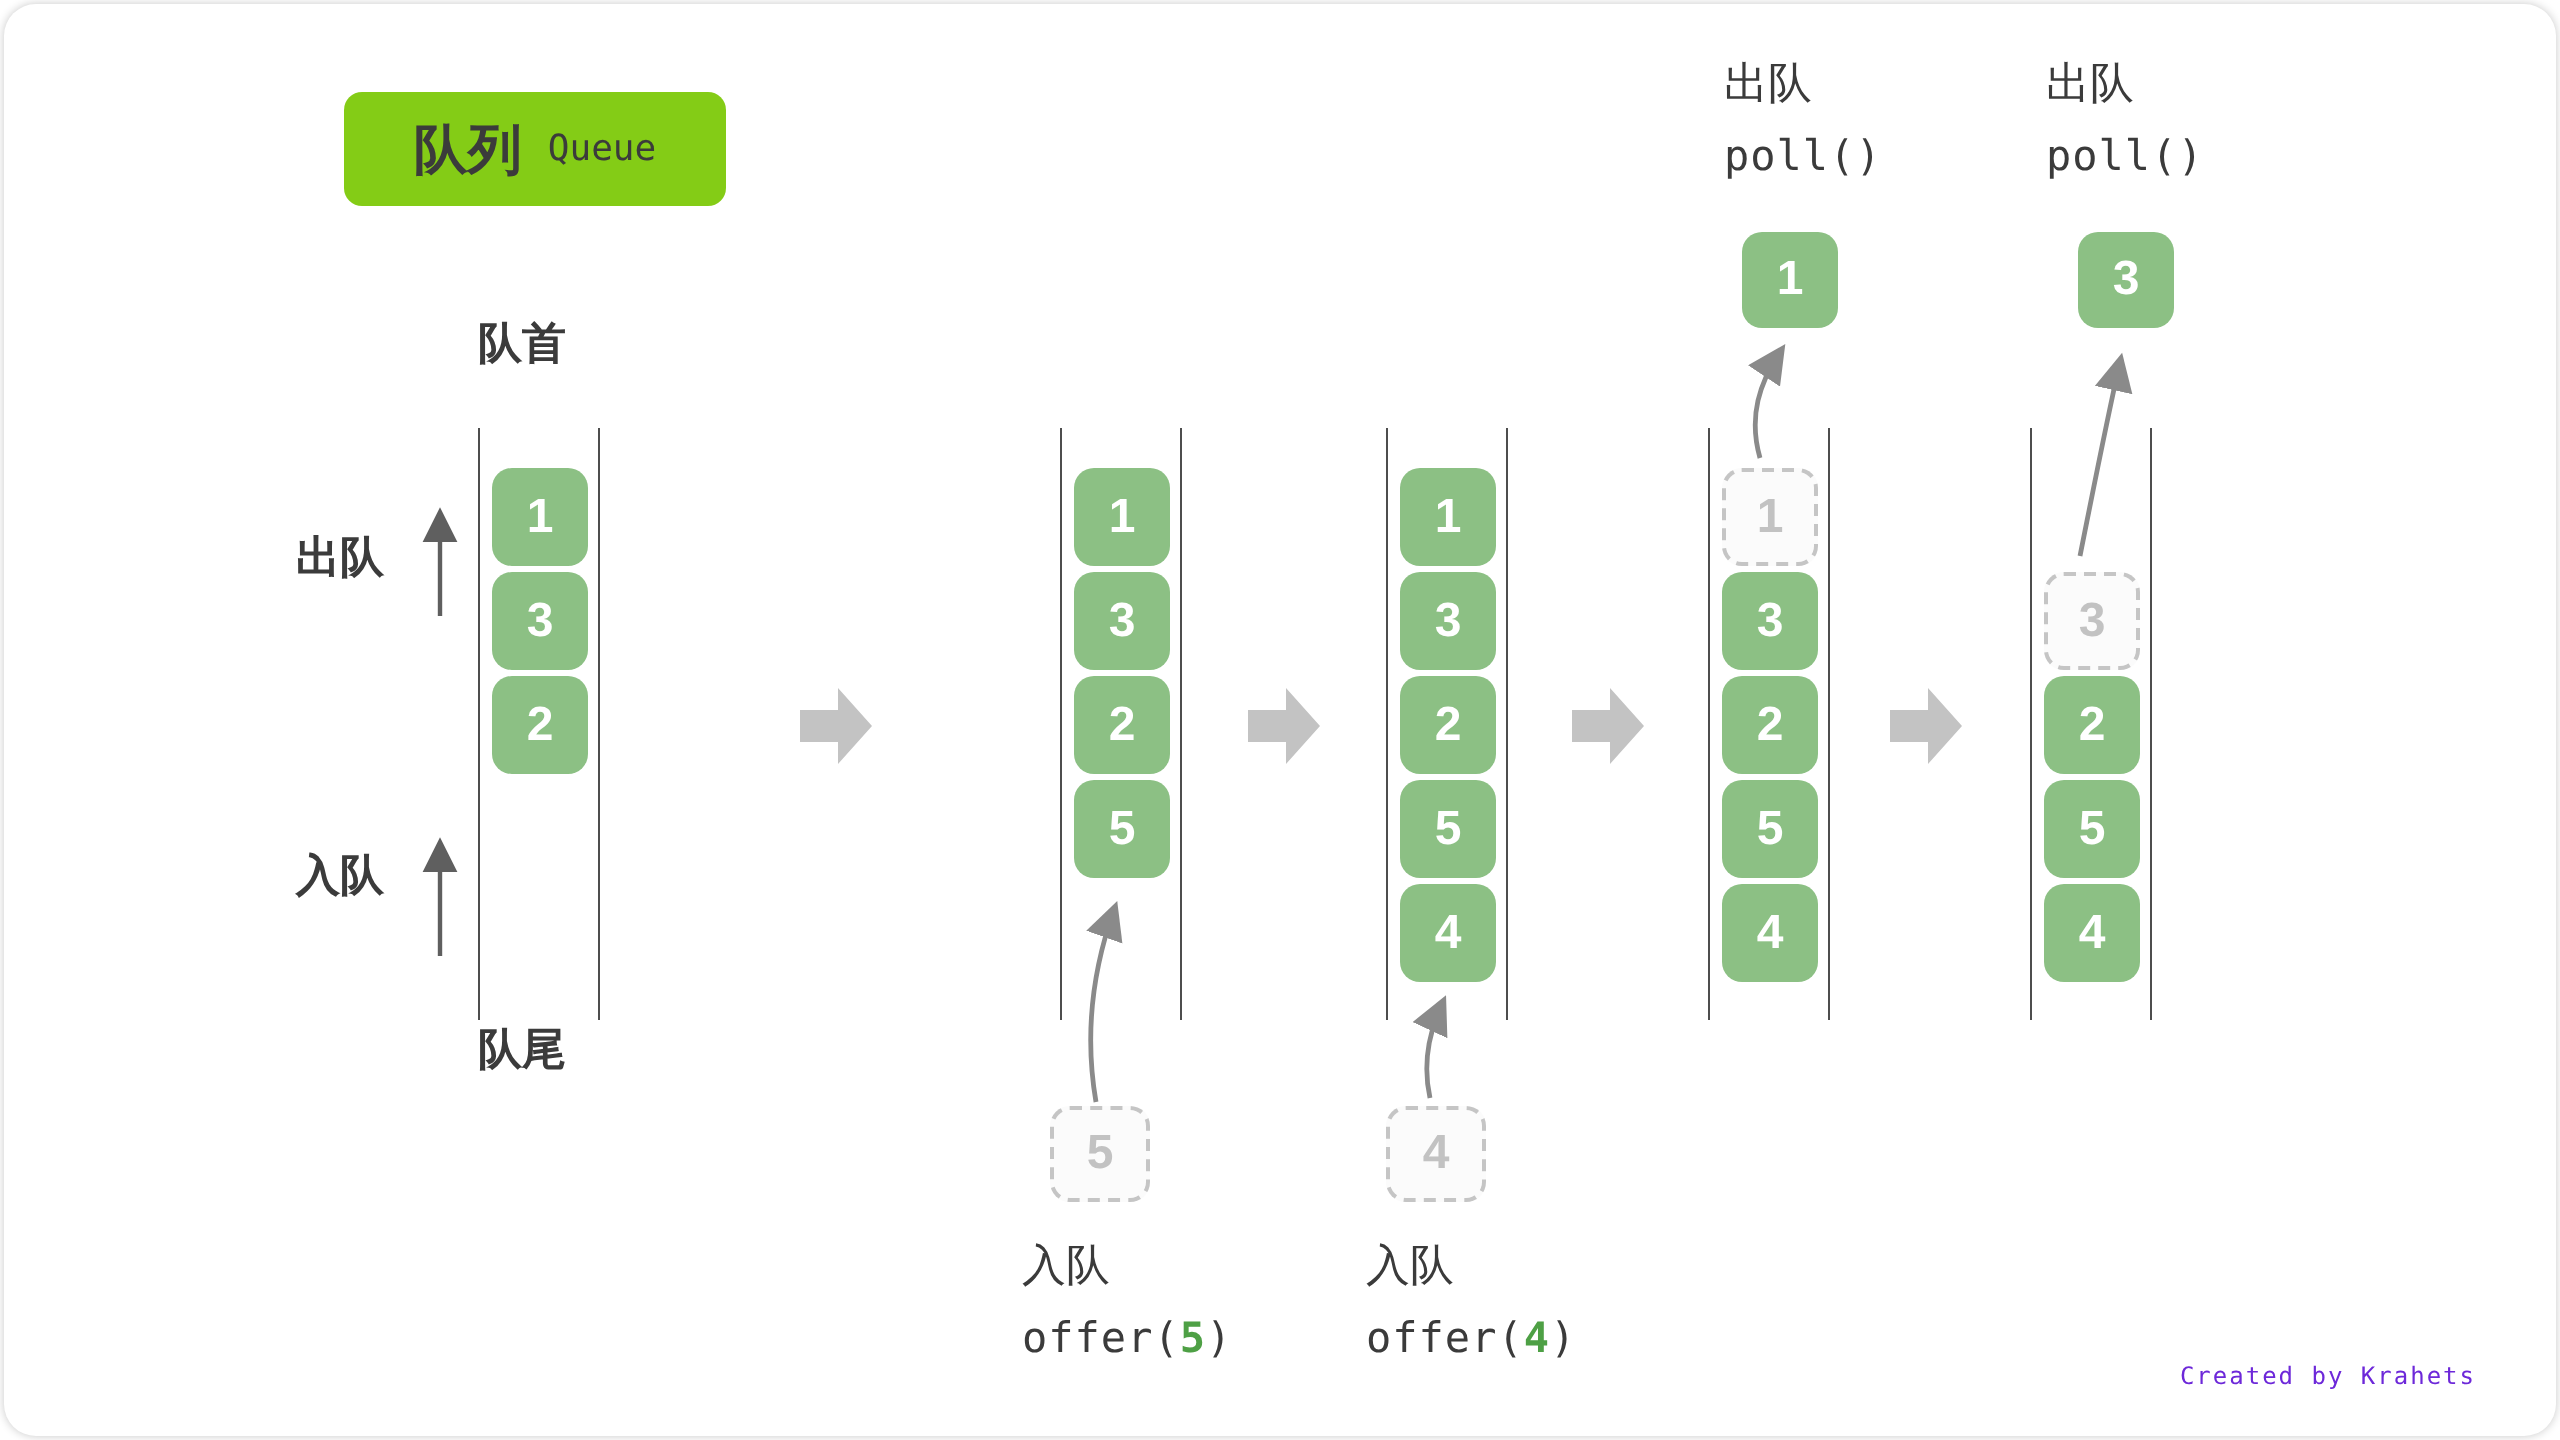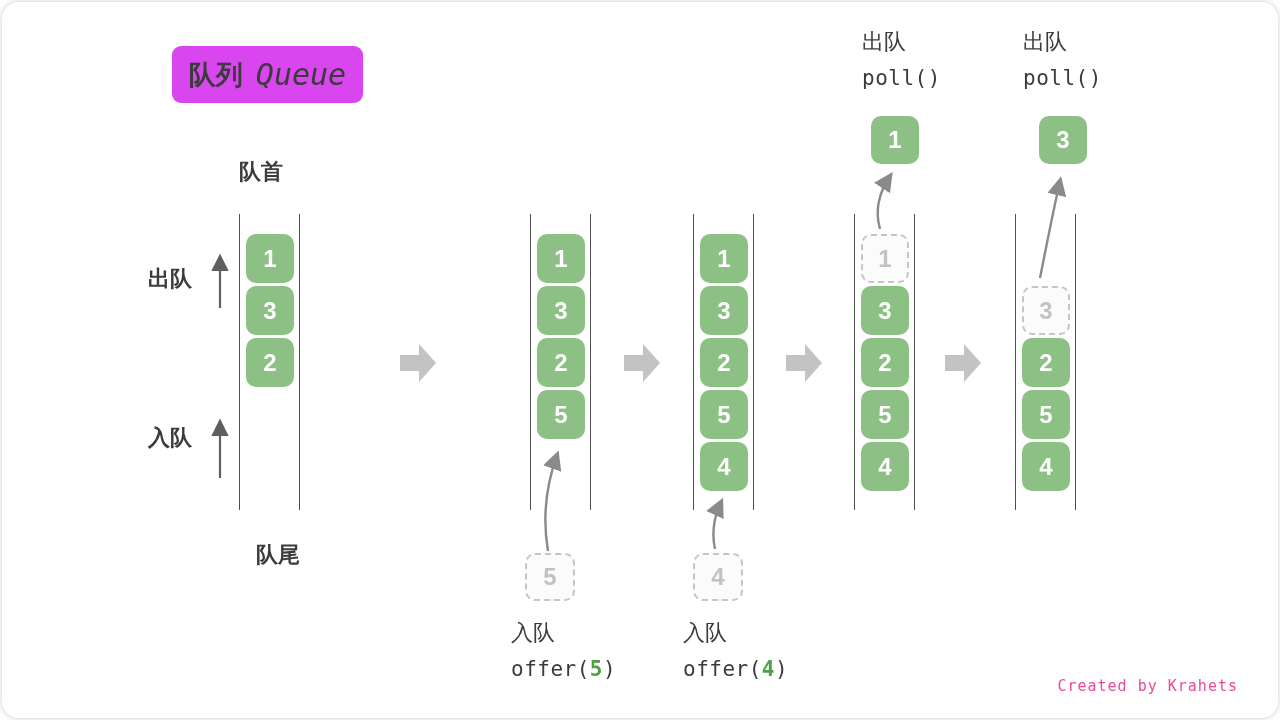--- a/index.html
+++ b/index.html
@@ -13,29 +13,29 @@
   }
   *{margin:0;padding:0;box-sizing:border-box;}
   html,body{width:1280px;height:720px;background:#fff;overflow:hidden;
     font-family:"Liberation Sans",sans-serif;}
   .card{position:absolute;inset:2px;background:#fff;border-radius:16px;
     box-shadow:0 0 5px rgba(0,0,0,.22);}
   .overlay{position:absolute;left:0;top:0;width:1280px;height:720px;pointer-events:none;}
 
   
   .title-box{position:absolute;left:170px;top:44px;width:191px;height:57px;
-    background:#d946ef;border-radius:9px;display:flex;align-items:center;
+    background:#84cc16;border-radius:9px;display:flex;align-items:center;
     justify-content:center;gap:13px;}
   .title-zh{font-weight:bold;font-size:27px;color:var(--ink);}
-  .title-en{font-family:"DejaVu Sans Mono",monospace;font-size:30px;color:var(--ink);font-style:italic;}
+  .title-en{font-family:"DejaVu Sans Mono",monospace;font-size:18px;color:var(--ink);}
 
   
   .cjk{position:absolute;font-weight:bold;font-size:22px;color:var(--ink);}
   .lbl-front{left:237px;top:155px;width:61px;text-align:left;}
-  .lbl-rear{left:237px;top:538px;width:61px;text-align:right;}
+  .lbl-rear{left:237px;top:508px;width:61px;text-align:left;}
   .lbl-dequeue{left:146px;top:262px;}
   .lbl-enqueue{left:146px;top:421px;}
 
   
   .q{position:absolute;top:212px;width:61px;height:296px;
     border-left:1.5px solid var(--wall);border-right:1.5px solid var(--wall);}
   .q1{left:237px}.q2{left:528px}.q3{left:691px}.q4{left:852px}.q5{left:1013px}
 
   .cell{position:absolute;left:6px;width:48px;height:49px;border-radius:10px;
     display:flex;align-items:center;justify-content:center;
@@ -61,21 +61,21 @@
   .op{position:absolute;color:var(--ink);font-size:22px;line-height:28px;}
   .op .code{font-family:"DejaVu Sans Mono",monospace;font-size:21px;margin-top:8px;
     letter-spacing:.5px;text-align:right;}
   .op .arg{color:#4ea045;font-weight:bold;}
   .op-enq5{left:509px;top:617px;}
   .op-enq4{left:681px;top:617px;}
   .op-poll1{left:860px;top:26px;}
   .op-poll3{left:1021px;top:26px;}
 
   .watermark{position:absolute;right:40px;bottom:23px;
-    font-family:"DejaVu Sans Mono",monospace;font-size:15px;color:#ec4899;
+    font-family:"DejaVu Sans Mono",monospace;font-size:12px;color:#6d28d9;
     letter-spacing:1px;}
 </style>
 </head>
 <body>
 
 <div class="card">
 
   <svg class="overlay" viewBox="0 0 1280 720">
     <defs>
       <marker id="ah-gray" markerWidth="9" markerHeight="9" refX="6" refY="4" orient="auto">

